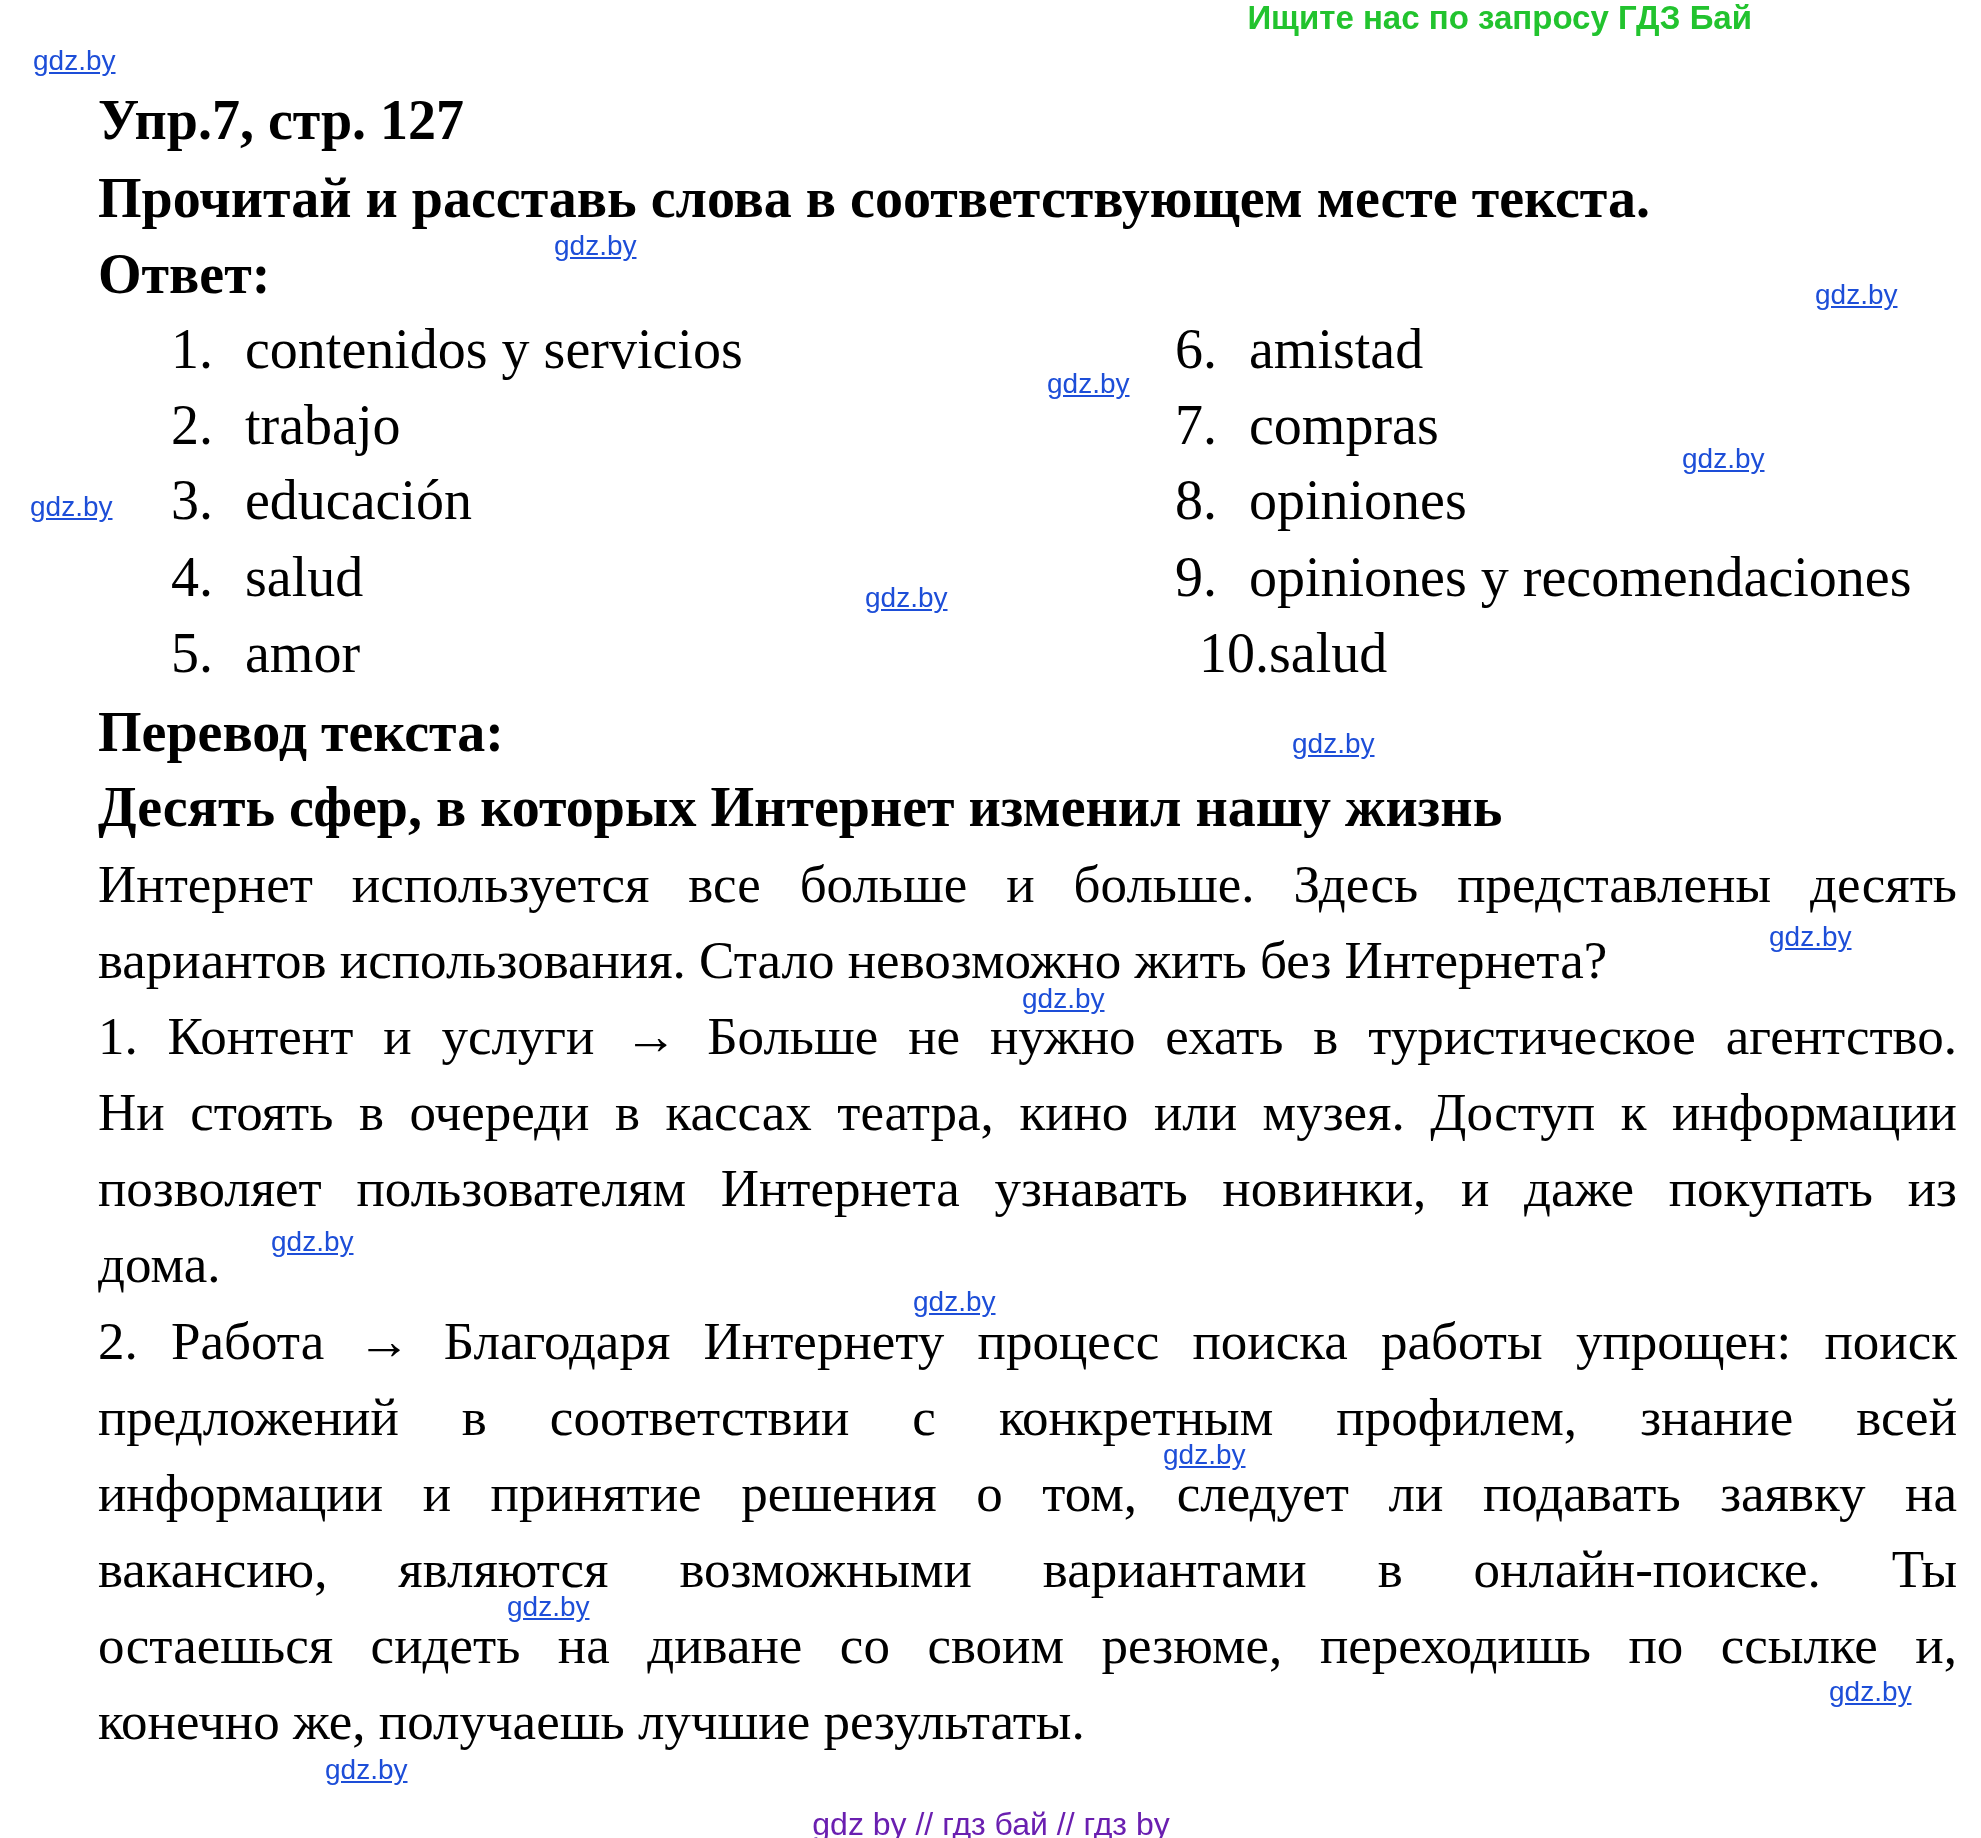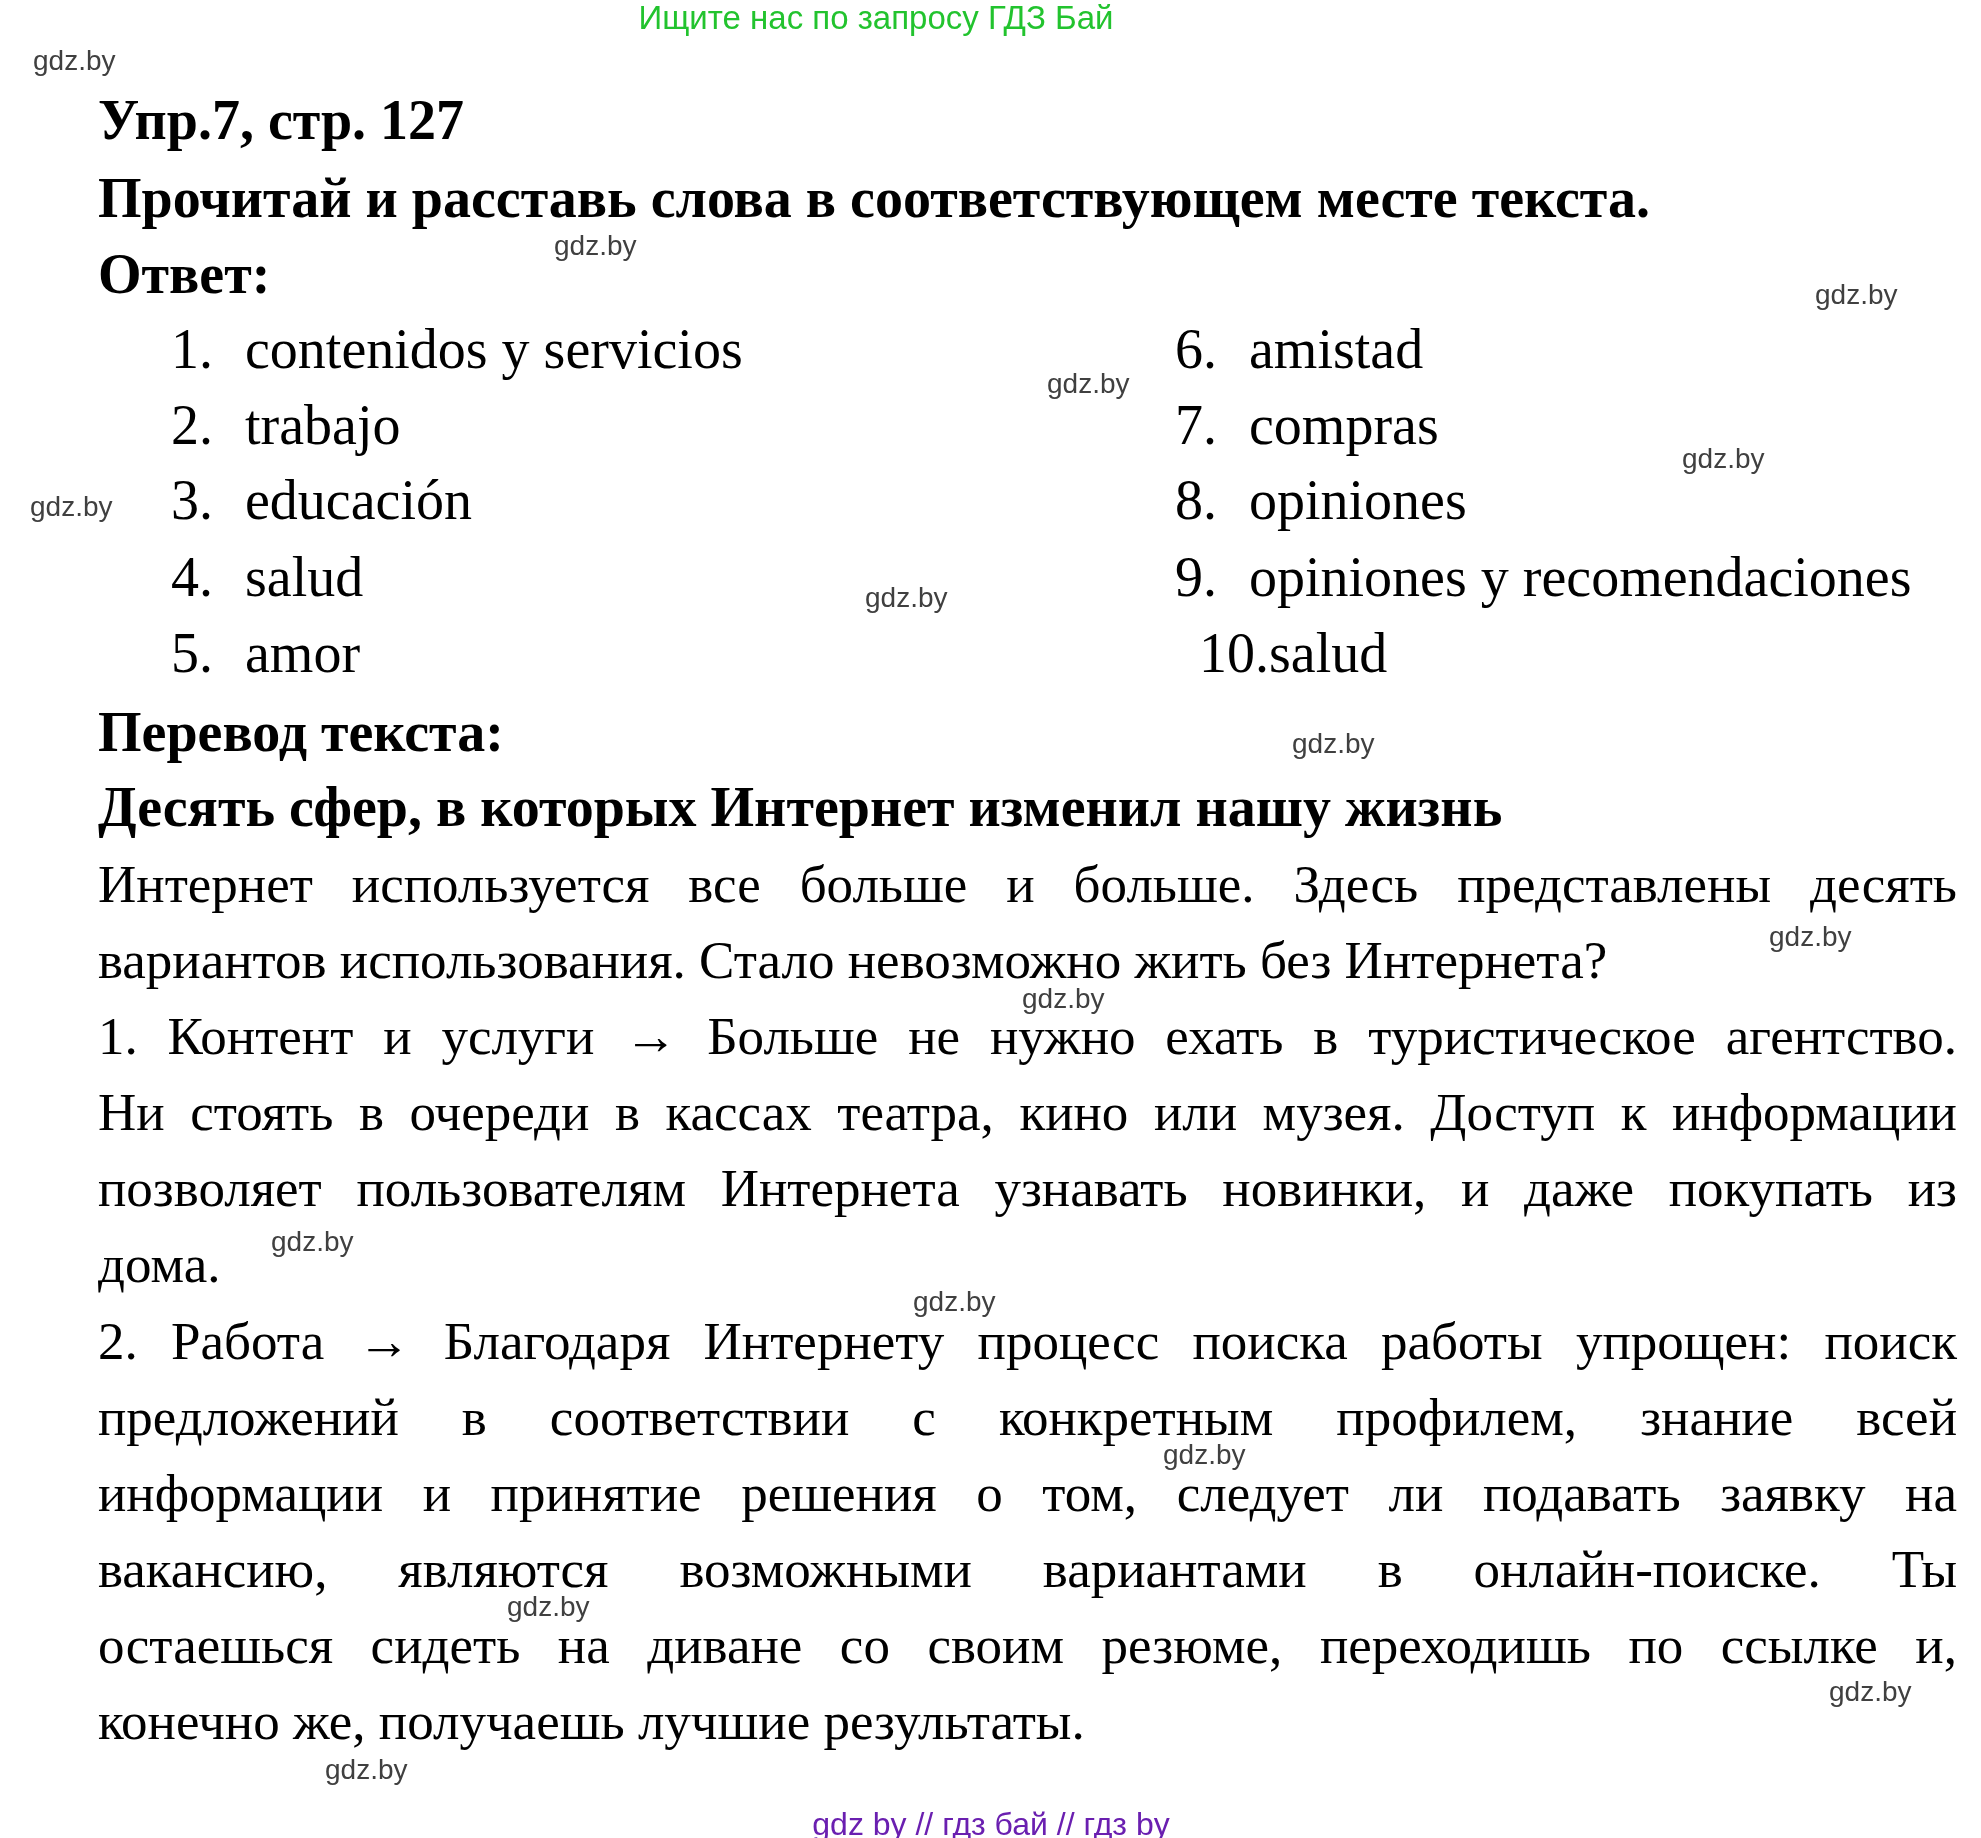--- a/index.html
+++ b/index.html
@@ -2,26 +2,26 @@
 <html><head>
 <meta charset="utf-8">
 <style>
   html, body { margin: 0; padding: 0; background: #ffffff; }
   body {
     width: 1982px; height: 1839px; position: relative; overflow: hidden;
     font-family: "Liberation Serif", "DejaVu Serif", serif; color: #000;
   }
   .wm {
     position: absolute; font-family: "Liberation Sans", "DejaVu Sans", sans-serif;
-    font-size: 28px; color: #404040; line-height: 1;
+    font-size: 28px; color: #1d4ed8; line-height: 1; text-decoration: underline;
   }
   .top-banner {
-    position: absolute; top: 0; left: 0; width: 1752px; text-align: center;
+    position: absolute; top: 0; left: 0; width: 1752px; text-align: right;
     font-family: "Liberation Sans", "DejaVu Sans", sans-serif;
-    font-size: 33px; color: #22c32e; line-height: 35px;
+    font-size: 33px; color: #22c32e; line-height: 35px; font-weight: bold;
   }
   .bottom-banner {
     position: absolute; top: 1807px; left: 0; width: 1982px; text-align: center;
     font-family: "Liberation Sans", "DejaVu Sans", sans-serif;
     font-size: 32px; color: #6a1fb0; line-height: 35px;
   }
   .h {
     position: absolute; left: 98px; font-weight: bold; font-size: 56px; line-height: 1.1;
     white-space: nowrap;
   }

